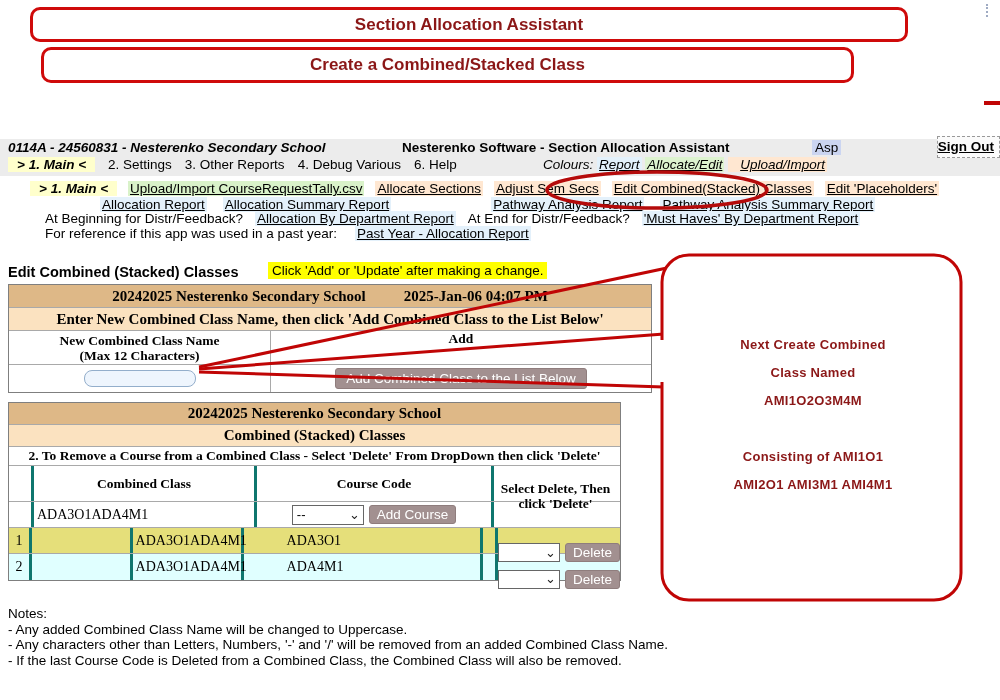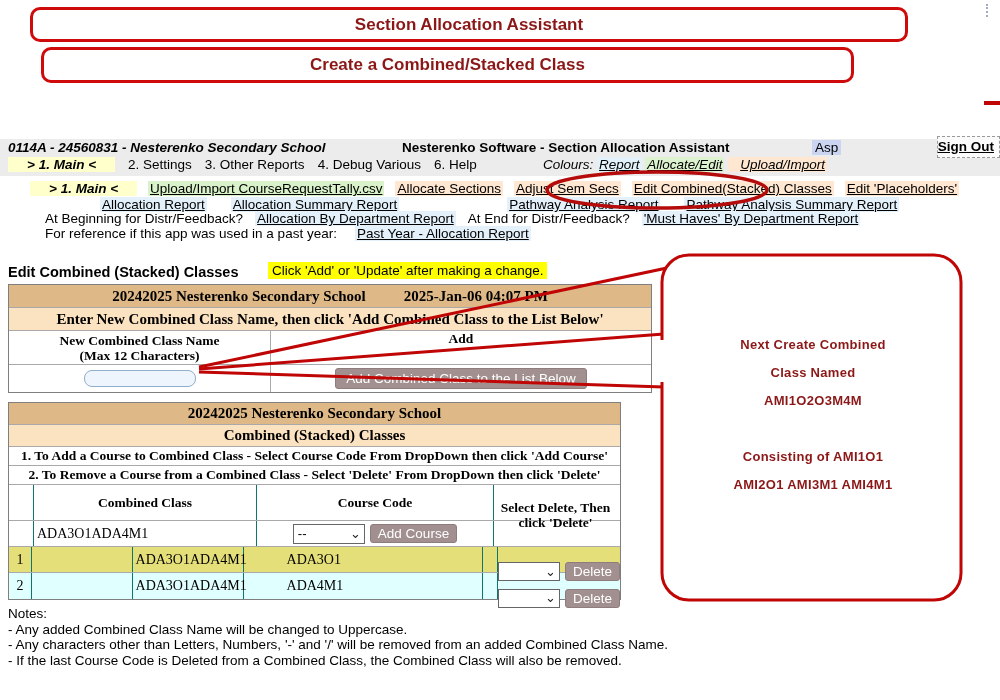--- a/index.html
+++ b/index.html
@@ -18,31 +18,31 @@
     border-left:2px dotted #7788aa; opacity:.7; }
 
   
   .hdr-band { position:absolute; left:0; top:139px; width:1000px; height:37px; background:#ececec; font-size:13.5px; }
   .school { position:absolute; left:8px; top:1px; font-weight:bold; font-style:italic; }
   .app    { position:absolute; left:402px; top:1px; font-weight:bold; }
   .asp    { position:absolute; left:812px; top:1px; background:#cbd5f1; padding:0 3px; }
   .signout{ position:absolute; right:0; top:-3px; border:1px dashed #999; background:#fbfbfb;
             padding:2px 5px 3px 0; font-weight:bold; text-decoration:underline; cursor:pointer; }
   .hdr-menu { position:absolute; left:8px; top:18px; display:flex; gap:13px; align-items:baseline; }
-  .maintab { background:#ffffcc; font-weight:bold; font-style:italic; padding:0 19px; }
+  .maintab { background:#ffffcc; font-weight:bold; font-style:italic; padding:0 9px; }
   .colours { position:absolute; left:543px; top:18px; font-style:italic; }
   .ckey { text-decoration:underline; padding:0 2px; font-style:italic; }
   .ck-blue  { background:#e3f1fb; }
   .ck-green { background:#ddf3cf; }
   .ck-peach { background:#ffe7d1;padding-left:12px; }
 
   
   .navrow { position:absolute; font-size:13.5px; display:flex; align-items:baseline; white-space:nowrap; }
   .nav1 { left:30px; top:181px; gap:11px; }
-  .nav2 { left:100px; top:197px; gap:24px; }
+  .nav2 { left:100px; top:197px; gap:16px; }
   .nav3 { left:45px; top:211px; gap:12px; }
   .nav4 { left:45px; top:226px; gap:18px; }
   .navlink { text-decoration:underline; color:#000; padding:0 2px; cursor:pointer; }
   .bg-green { background:#d9f2c9; }
   .bg-peach { background:#ffe7d1; }
   .bg-blue  { background:#e4f1fb; }
   .gap-left { margin-left:84px; }
 
   
   .sec-title { position:absolute; left:8px; top:264px; font-weight:bold; font-size:14.5px; }
@@ -70,21 +70,21 @@
 
   .cc-input { width:112px; height:17px; border:1px solid #93aecb; border-radius:8px; background:#eef5fd; outline:none; padding:0 6px; font:13px "Liberation Sans",sans-serif; }
   .btn { background:#a29090; color:#fff; border:1px solid #8f7d7d; border-radius:3px;
          font:13.5px "Liberation Sans",sans-serif; cursor:pointer; }
   .btn-big   { padding:2px 10px; }
   .btn-small { padding:1px 7px; }
 
   
   .g { display:flex; align-items:stretch; border-bottom:1px solid #a9a9a9; }
   .g:last-child { border-bottom:none; }
-  .cell { border-right:1px solid #0f766e; display:flex; align-items:center; }
+  .cell { border-right:3px solid #0f766e; display:flex; align-items:center; }
   .cell:last-child { border-right:none;margin-top:24px; }
   .w-num {width:25px; justify-content:center;}
   .w-b {width:111px;} .w-c {width:111px;} .w-d {width:220px;margin-left:40px;} .w-e {width:16px;} .w-f {width:123px;}
   .w-bc {width:223px;} .w-de {width:237px;}
   .hdr-cell { justify-content:center; font-weight:bold; font-size:13.5px; text-align:center; line-height:15px; flex-direction:column; }
   .g-hdr  { height:36px; }
   .g-data { height:26px; font-size:14px; }
   .txt { padding-left:3px; }
   .ctr { justify-content:center; gap:5px; }
 
@@ -191,23 +191,20 @@
       </div>
     </div>
   </div>
 
   <div class="stable t2">
     <div class="trow cheader tan" style="height:22px;">
       <span>20242025 Nesterenko Secondary School</span>
     </div>
     <div class="trow cheader bisque" style="height:22px;">
       <span>Combined (Stacked) Classes</span>
-    </div>
-    <div class="trow instr">
-      <span>1. To Add a Course to Combined Class - Select Course Code From DropDown then click 'Add Course'</span>
     </div>
     <div class="trow instr">
       <span>2. To Remove a Course from a Combined Class - Select 'Delete' From DropDown then click 'Delete'</span>
     </div>
     <div class="g g-hdr">
       <div class="cell w-num"></div>
       <div class="cell w-bc hdr-cell">
         <span>Combined Class</span>
       </div>
       <div class="cell w-de hdr-cell">

